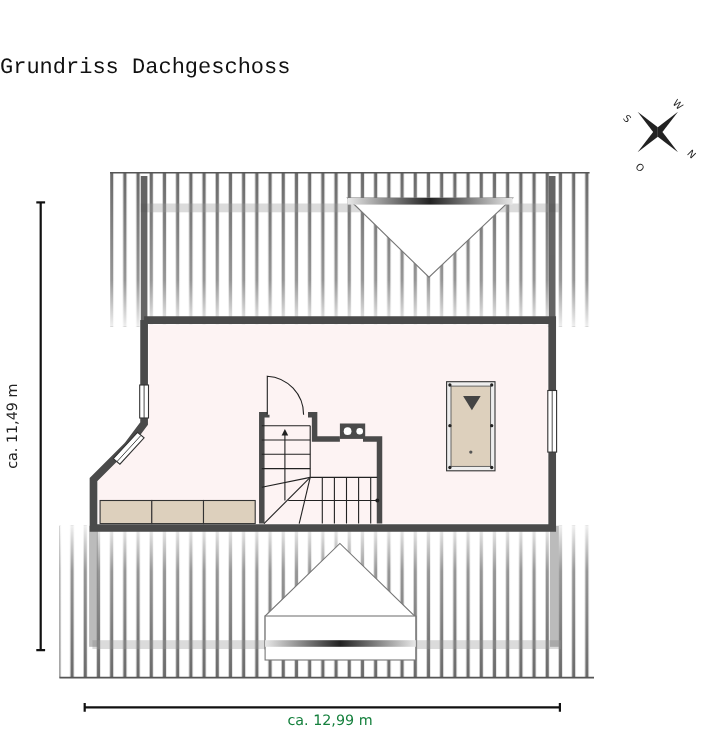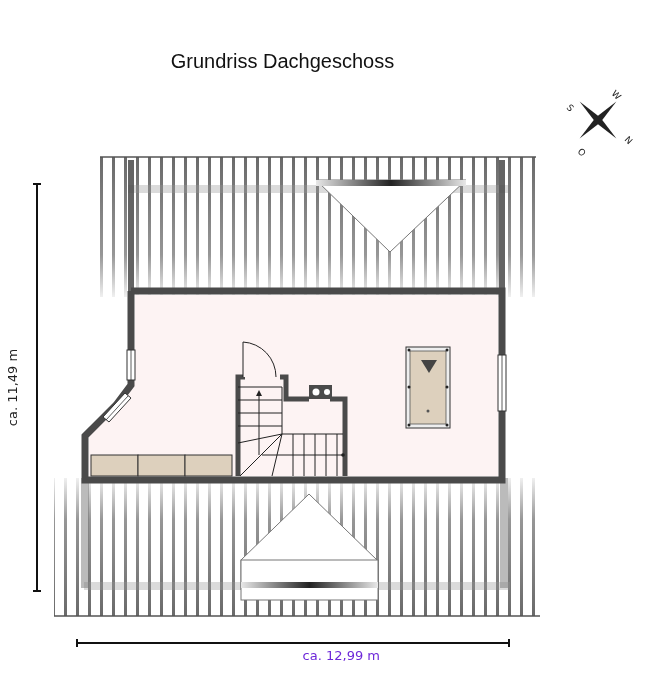--- a/index.html
+++ b/index.html
@@ -1,18 +1,18 @@
 <!DOCTYPE html>
 <html><head>
 <meta charset="utf-8">
 <style>
   html,body{margin:0;padding:0;background:#ffffff;}
   body{width:648px;height:673px;position:relative;overflow:hidden;font-family:"DejaVu Sans",sans-serif;}
-  .title{position:absolute;left:0;top:50px;width:565px;text-align:center;font-family:Liberation Sans, sans-serif;font-size:20px;color:#111;}
-  .dim-h-label{position:absolute;left:220px;top:648px;width:160px;text-align:right;font-size:13px;color:#6d28d9;}
+  .title{position:absolute;left:0;top:50px;width:565px;font-family:Liberation Mono, monospace;font-size:20px;color:#111;}
+  .dim-h-label{position:absolute;left:220px;top:648px;width:160px;text-align:center;font-size:13px;color:#15803d;}
   .dim-v-label{position:absolute;left:-38px;top:380px;width:100px;text-align:center;font-size:13px;color:#222;transform:rotate(-90deg);}
   svg.plan{position:absolute;left:0;top:0;}
 </style>
 </head>
 <body>
 
 <div class="title">Grundriss Dachgeschoss</div>
 
 <svg class="plan" width="648" height="673" viewBox="0 0 648 673">
   <defs>

